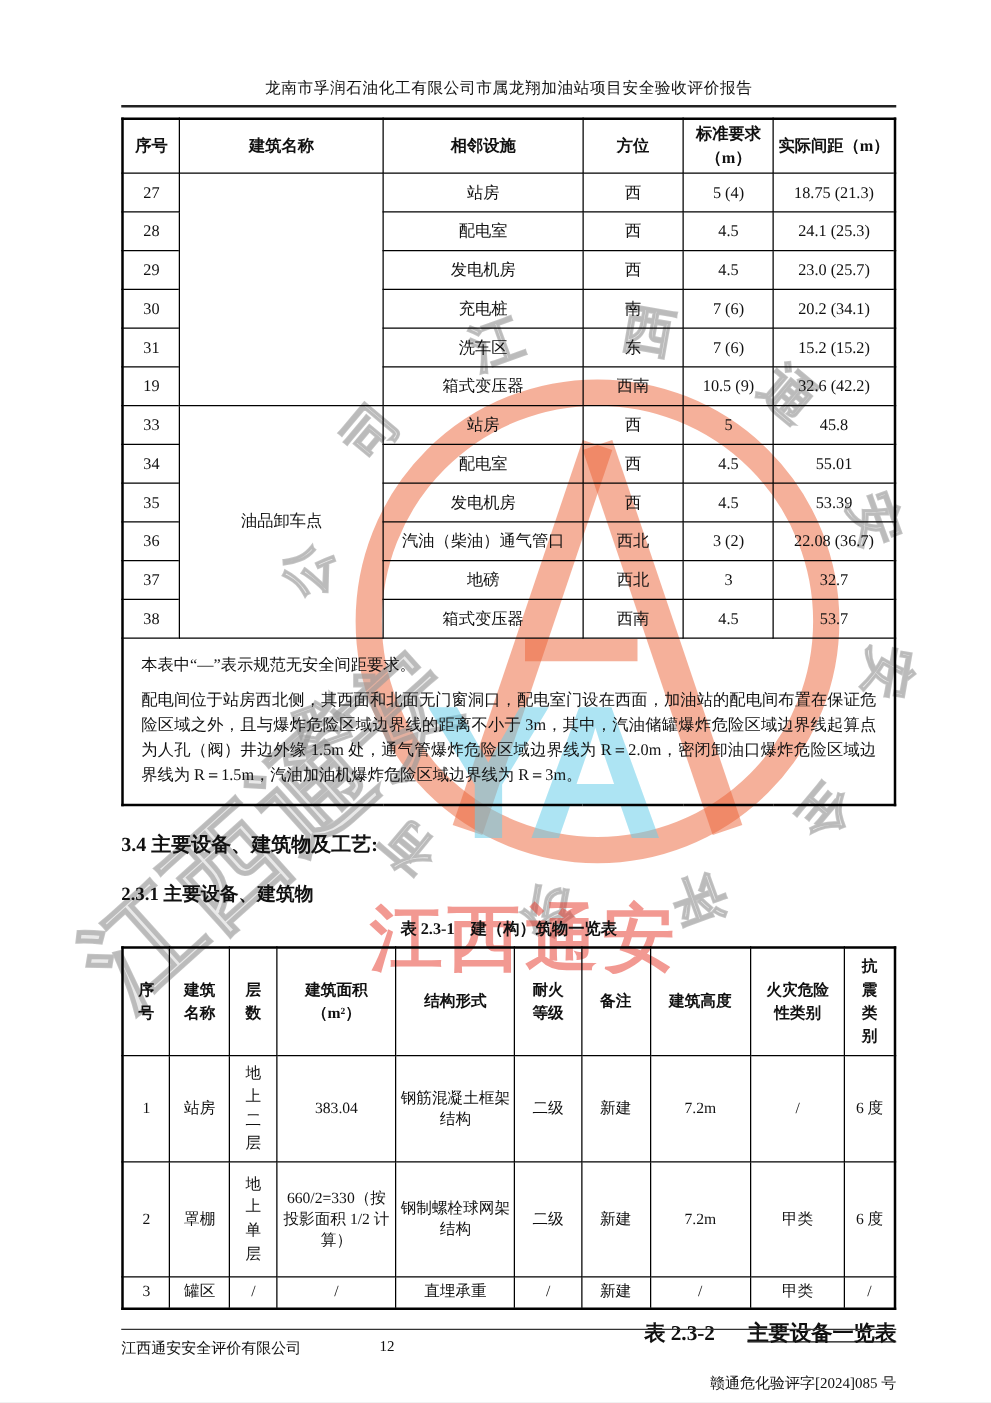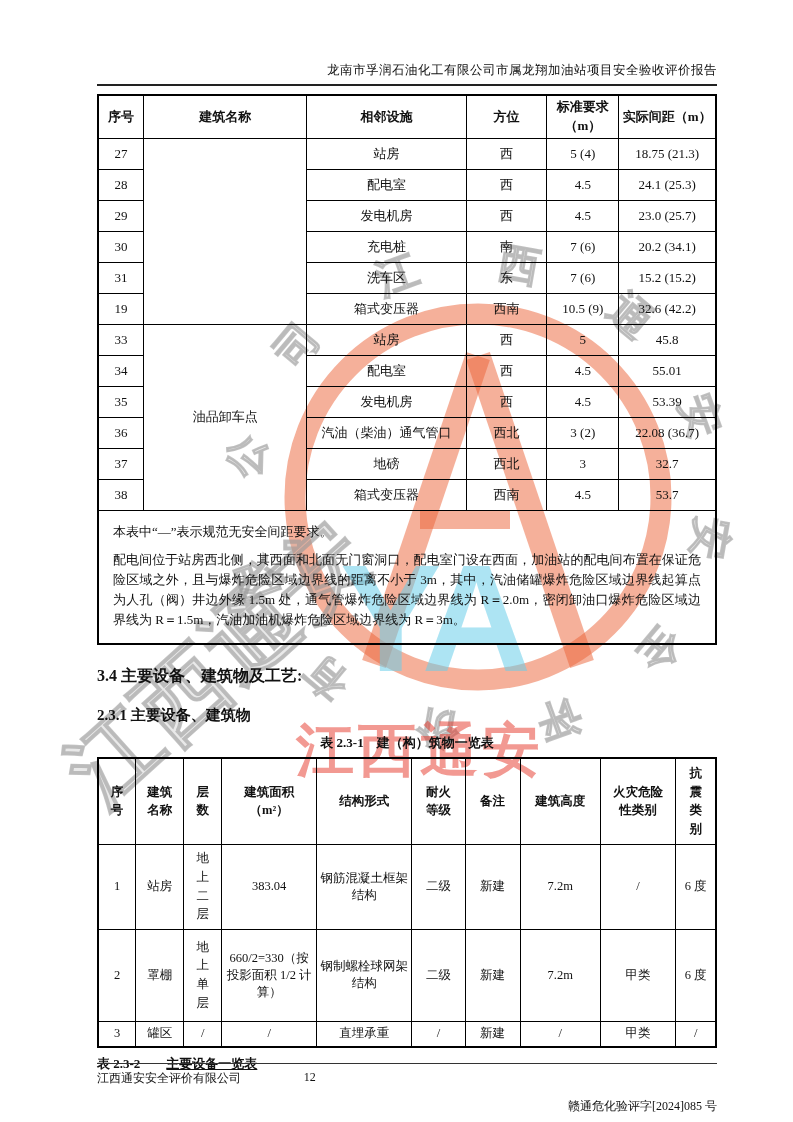--- a/index.html
+++ b/index.html
@@ -2,21 +2,21 @@
 <html><head>
 <meta charset="utf-8">
 <style>
   html,body{margin:0;padding:0;background:#e8e8e8;}
   .page{position:relative;width:793px;height:1122px;background:#ffffff;margin:0 auto;
         font-family:"Liberation Serif","DejaVu Serif",serif;color:#111;overflow:hidden;}
   .content{position:relative;z-index:2;margin:0 76px 0 97px;width:620px;}
 
   
   .doc-header{margin:0;padding-top:62px;padding-bottom:5px;border-bottom:2px solid #222;
-              text-align:right;font-size:12.5px;letter-spacing:0.5px;}
+              text-align:center;font-size:12.5px;letter-spacing:0.5px;}
 
   
   table{border-collapse:collapse;width:100%;table-layout:fixed;}
   table.t1{margin-top:8px;font-size:13px;}
   table.t2{margin-top:5px;font-size:12.5px;}
   th,td{border:1px solid #000;text-align:center;vertical-align:middle;padding:1px 3px;
         word-break:break-all;background:transparent;}
   table.t1{border:2px solid #000;} table.t2{border:2px solid #000;}
   thead th{font-weight:bold;}
   .t1 thead tr{height:43px;}
@@ -30,21 +30,21 @@
   .t2 tbody tr:nth-child(3){height:26px;}
   .w1{display:inline-block;width:1.1em;word-break:break-all;line-height:1.5;}
   .w2{display:inline-block;width:2.2em;word-break:break-all;line-height:1.45;}
   .w4{display:inline-block;width:4.3em;word-break:break-all;line-height:1.45;}
   .vtext{display:inline-block;width:1.1em;word-break:break-all;line-height:1.5;}
 
   
   .h23{font-size:16px;font-weight:bold;margin:21px 0 0 0;}
   .h231{font-size:15px;font-weight:bold;margin:19px 0 0 0;}
   .tbl-caption{margin:9px 0 0 0;text-align:center;font-size:13px;font-weight:bold;}
-  .tbl-caption2{margin:7px 0 0 0;text-align:left;font-size:13px;font-weight:bold;}
+  .tbl-caption2{margin:7px 0 0 0;text-align:right;font-size:17px;font-weight:bold;}
   .tbl-caption2 .underlined{text-decoration:underline;margin-left:26px;}
 
   
   .page-footer{position:absolute;z-index:2;left:97px;width:620px;top:1063px;
                border-top:1px solid #333;padding-top:6px;display:flex;font-size:12px;}
   .page-footer .f-left{flex:1;text-align:left;}
   .page-footer .f-center{flex:1;}
   .page-footer .f-right{flex:1;text-align:right;margin-top:28px;}
 
   

